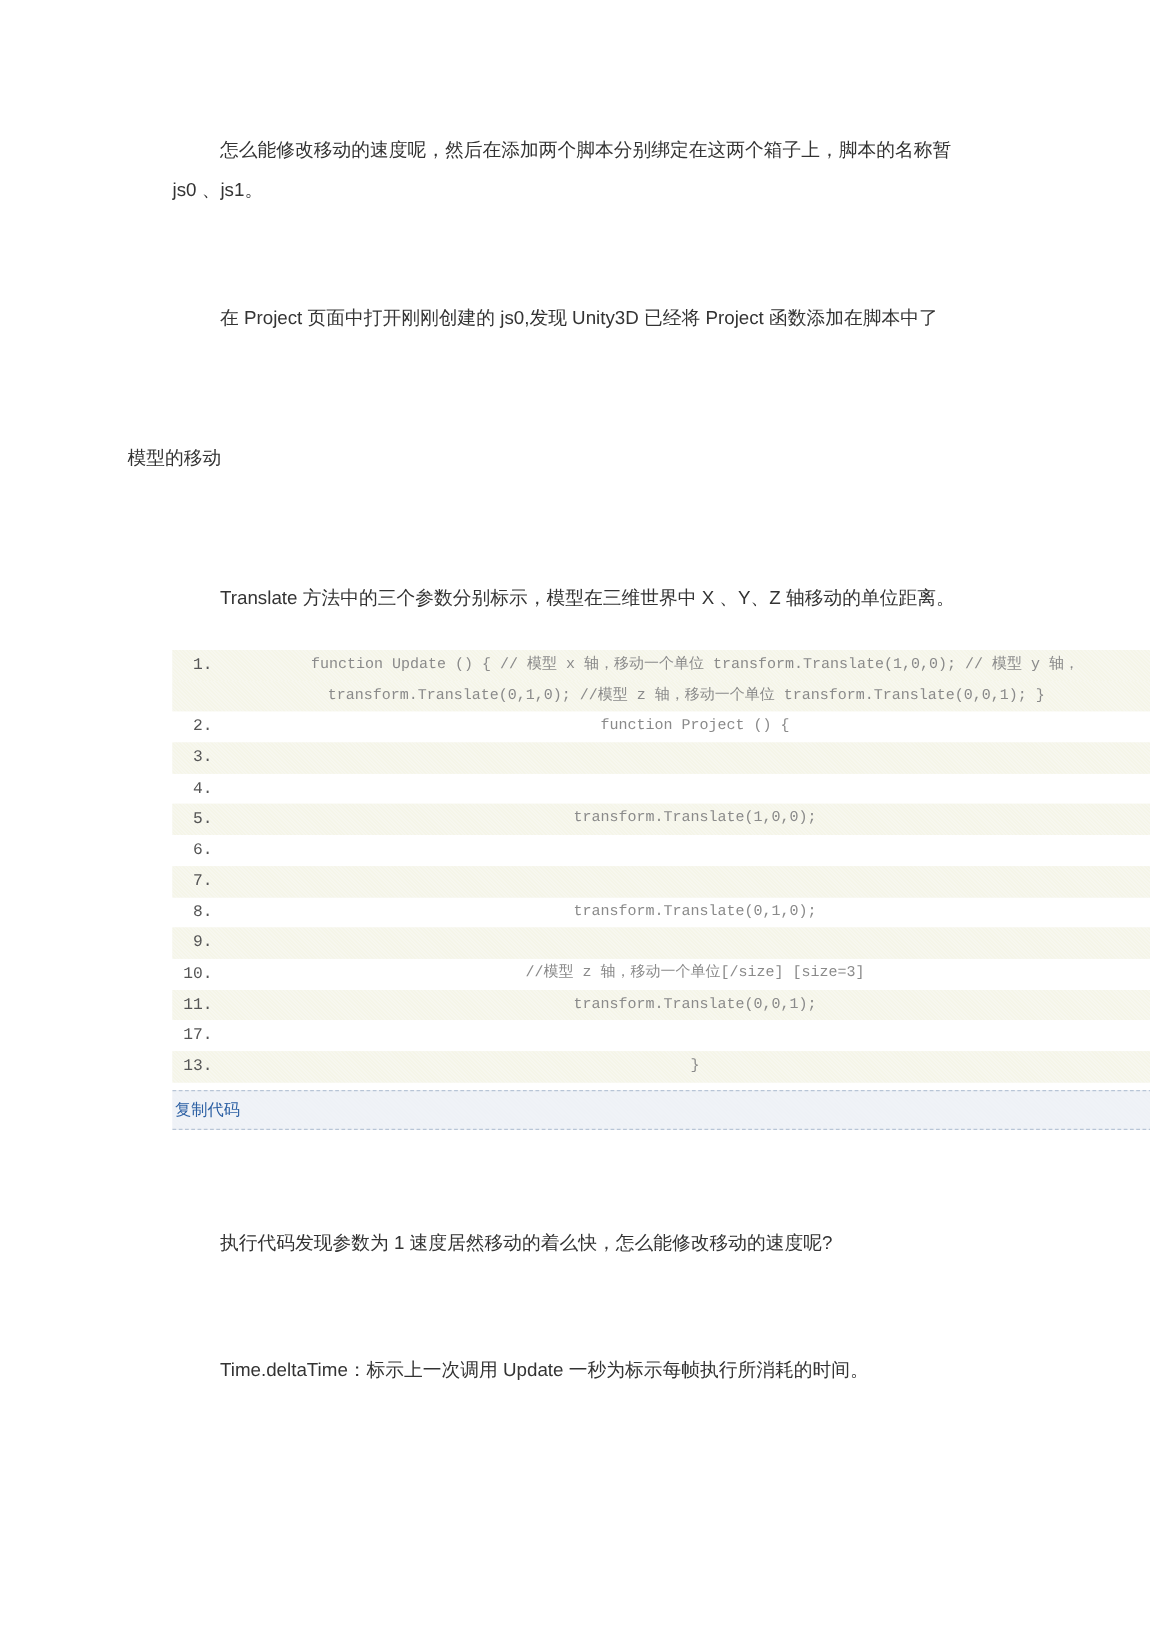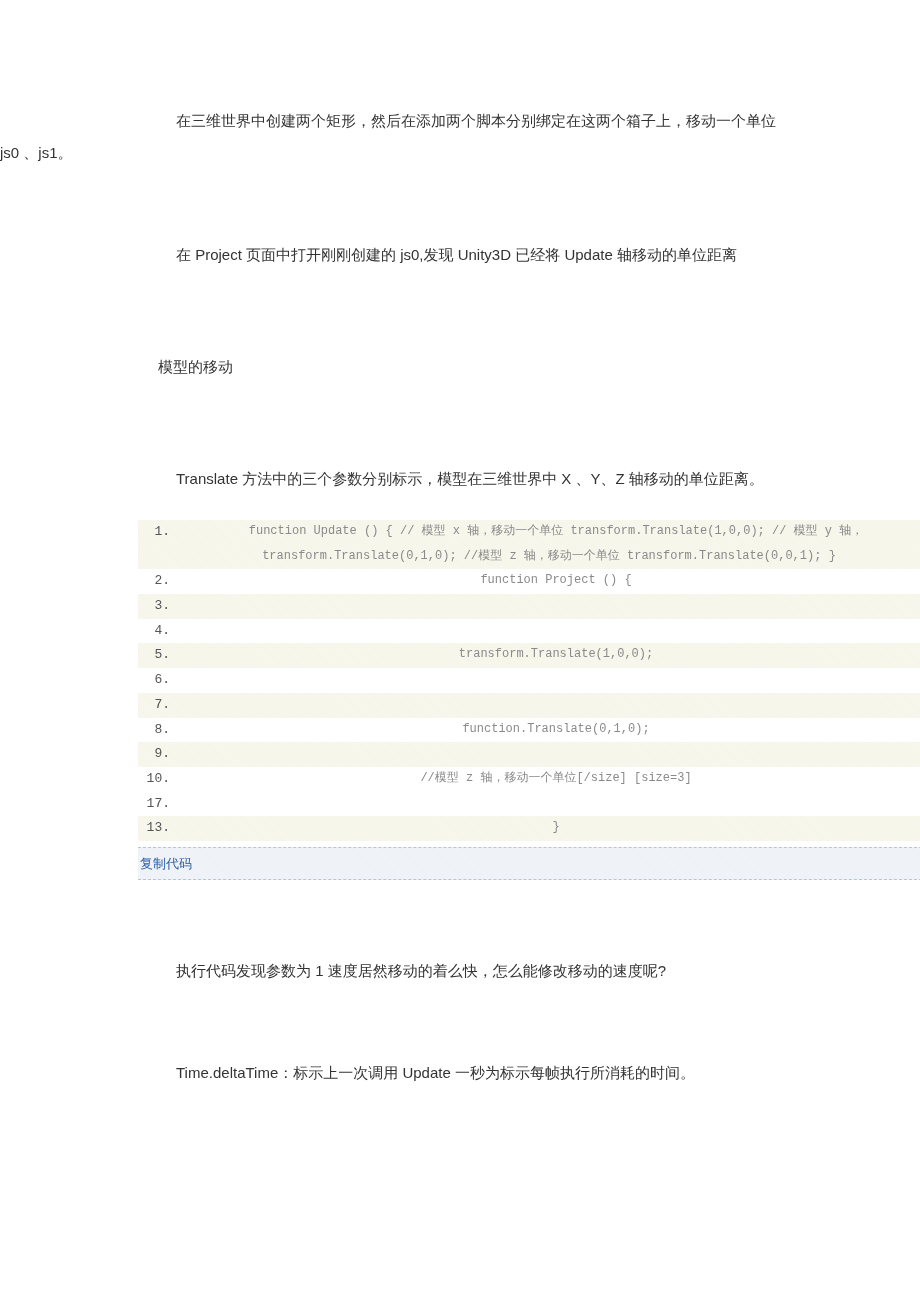--- a/index.html
+++ b/index.html
@@ -23,29 +23,30 @@
     text-indent: 38px;
     white-space: normal;
   }
   .para.first {
     margin-top: 100px;
   }
   .wrap-line {
     font-size: 15px;
     line-height: 2.8;
     color: #333333;
+    padding-left: 138px;
     margin-top: -30px;
     margin-bottom: 20px;
   }
   .section-title {
     font-size: 15px;
     line-height: 2.8;
     color: #333333;
     margin: 30px 0 30px 0;
-    padding-left: 120px;
+    padding-left: 64px;
     text-indent: 38px;
   }
   .code-block {
     margin: 0 0 0 138px;
     width: 782px;
     font-family: "Courier New", Courier, monospace;
     font-size: 12px;
     line-height: 1.9;
     background: #ffffff;
   }
@@ -114,26 +115,26 @@
   }
   .spacer-large {
     height: 50px;
   }
 </style>
 </head>
 <body>
 
 <div class="content">
 
-  <div class="para first">在三维世界中创建两个矩形，然后在添加两个脚本分别绑定在这两个箱子上，移动一个单位</div>
+  <div class="para first">怎么能修改移动的速度呢，然后在添加两个脚本分别绑定在这两个箱子上，脚本的名称暂</div>
   <div class="wrap-line">js0 、js1。</div>
 
   <div class="spacer-small"></div>
 
-  <div class="para">在 Project 页面中打开刚刚创建的 js0,发现 Unity3D 已经将 Update 轴移动的单位距离</div>
+  <div class="para">在 Project 页面中打开刚刚创建的 js0,发现 Unity3D 已经将 Project 函数添加在脚本中了</div>
 
   <div class="spacer-small"></div>
 
   <div class="section-title">模型的移动</div>
 
   <div class="spacer-small"></div>
 
   <div class="para">Translate 方法中的三个参数分别标示，模型在三维世界中 X 、Y、Z 轴移动的单位距离。</div>
 
   <div class="code-block" id="code-block">
@@ -162,29 +163,33 @@
       </div>
       <div class="code-line">
         <span class="line-num">6</span>
         <span class="code-text"></span>
       </div>
       <div class="code-line highlight">
         <span class="line-num">7</span>
       </div>
       <div class="code-line">
         <span class="line-num">8</span>
-        <span class="code-text">function.Translate(0,1,0);</span>
+        <span class="code-text">transform.Translate(0,1,0);</span>
       </div>
       <div class="code-line highlight">
         <span class="line-num">9</span>
         <span class="code-text"></span>
       </div>
       <div class="code-line">
         <span class="line-num">10</span>
         <span class="code-text">//模型 z 轴，移动一个单位[/size] [size=3]</span>
+      </div>
+      <div class="code-line highlight">
+        <span class="line-num">11</span>
+        <span class="code-text">transform.Translate(0,0,1);</span>
       </div>
       <div class="code-line">
         <span class="line-num">17</span>
         <span class="code-text"></span>
       </div>
       <div class="code-line highlight">
         <span class="line-num">13</span>
         <span class="code-text">}</span>
       </div>
     </div>

